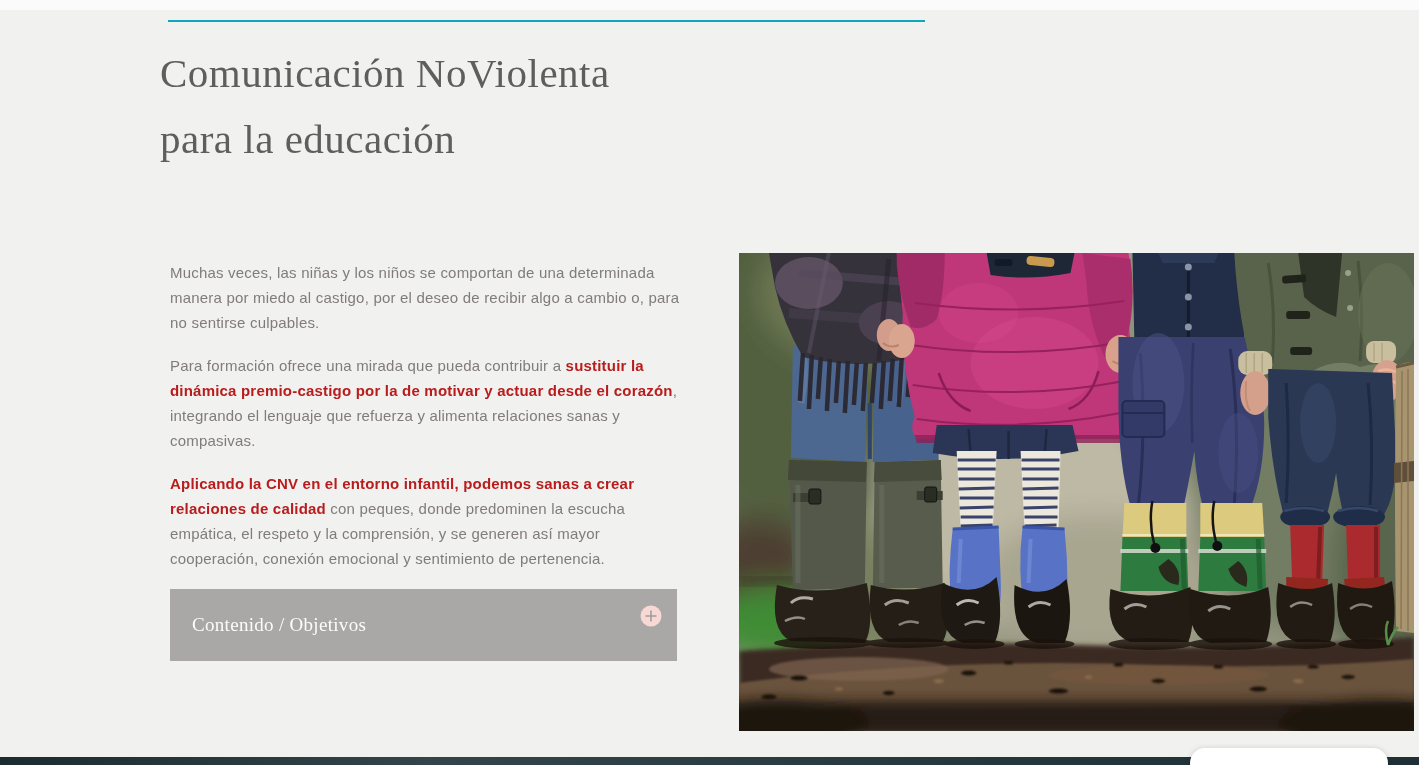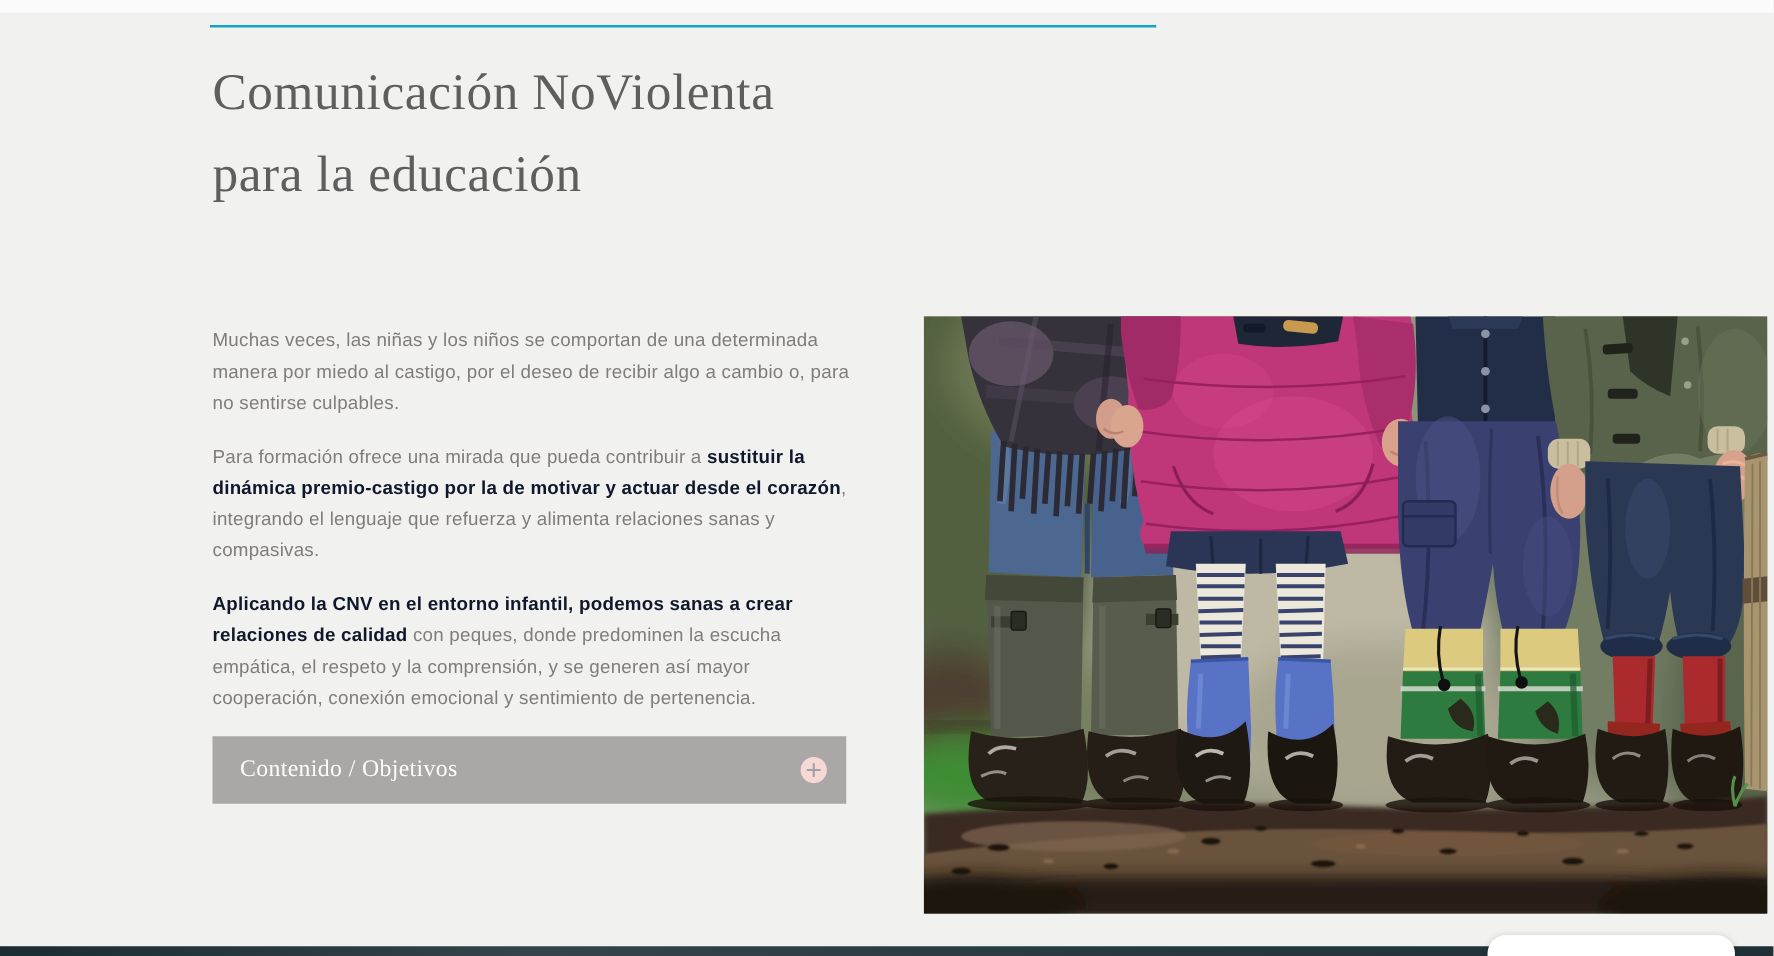--- a/index.html
+++ b/index.html
@@ -1,29 +1,29 @@
 <!DOCTYPE html>
 <html style="--page-bg: #f1f1f0; --accent-line: #0fa7bd; --title-color: #5e5e5e; --body-color: #807c79; --accordion-bg: #a9a8a6; --plus-circle: #f7d8d5; --plus-glyph: #9f9f9f; --footer-color: #26363a;"><head>
 <meta charset="utf-8">
 <style>
   * { margin:0; padding:0; box-sizing:border-box; }
   html,body { width:1419px; height:765px; overflow:hidden; }
   body { font-family:"Liberation Sans","DejaVu Sans",sans-serif; background:var(--page-bg,#f1f1f0); }
   .page { position:relative; width:1419px; height:765px; background:var(--page-bg,#f1f1f0); overflow:hidden; }
   .top-strip { position:absolute; left:0; top:0; width:100%; height:10px; background:#fbfbfb; }
   .accent-line { position:absolute; left:168px; top:20px; width:757px; height:2px; background:var(--accent-line,#0fa7bd); }
-  .title { position:absolute; left:170px; top:40px; width:640px;
+  .title { position:absolute; left:160px; top:40px; width:640px;
            font-family:"Liberation Serif","DejaVu Serif",serif; font-weight:500;
            font-size:41px; line-height:66px; color:var(--title-color,#5e5e5e); letter-spacing:.5px; }
   .title span { display:block; }
   .text-col { position:absolute; left:170px; top:260px; width:520px; }
   .text-col p { font-size:15px; line-height:25px; color:var(--body-color,#807c79); letter-spacing:.2px; margin-bottom:18px; }
-  .text-col p .b { font-weight:700; color:#0f172a; }
+  .text-col p .b { font-weight:700; color:#b91c1c; }
   .accordions { margin-top:16px; }
-  .accordion { position:relative; width:507px; height:54px; background:var(--accordion-bg,#a9a8a6);
+  .accordion { position:relative; width:507px; height:72px; background:var(--accordion-bg,#a9a8a6);
                display:flex; align-items:center; margin-bottom:32px; cursor:pointer; }
   .acc-label { font-family:"Liberation Serif","DejaVu Serif",serif; font-size:19px; color:#fcfcfc;
                letter-spacing:.3px; padding-left:22px; }
   .acc-icon { position:absolute; right:15px; top:16px; width:22px; height:22px; }
   .photo { position:absolute; left:739px; top:253px; width:675px; height:478px; overflow:hidden; }
   .photo svg { display:block; width:100%; height:100%; }
   .footer-strip { position:absolute; left:0; bottom:0; width:100%; height:8px;
                   background:linear-gradient(90deg,#1c2b30,#33454a 30%,#24373c 70%,#1e3035); z-index:2; }
   .cookie-pill { position:absolute; left:1190px; top:748px; width:198px; height:30px; background:#ffffff;
                  border-radius:15px; box-shadow:0 1px 6px rgba(0,0,0,.18); z-index:3; }

